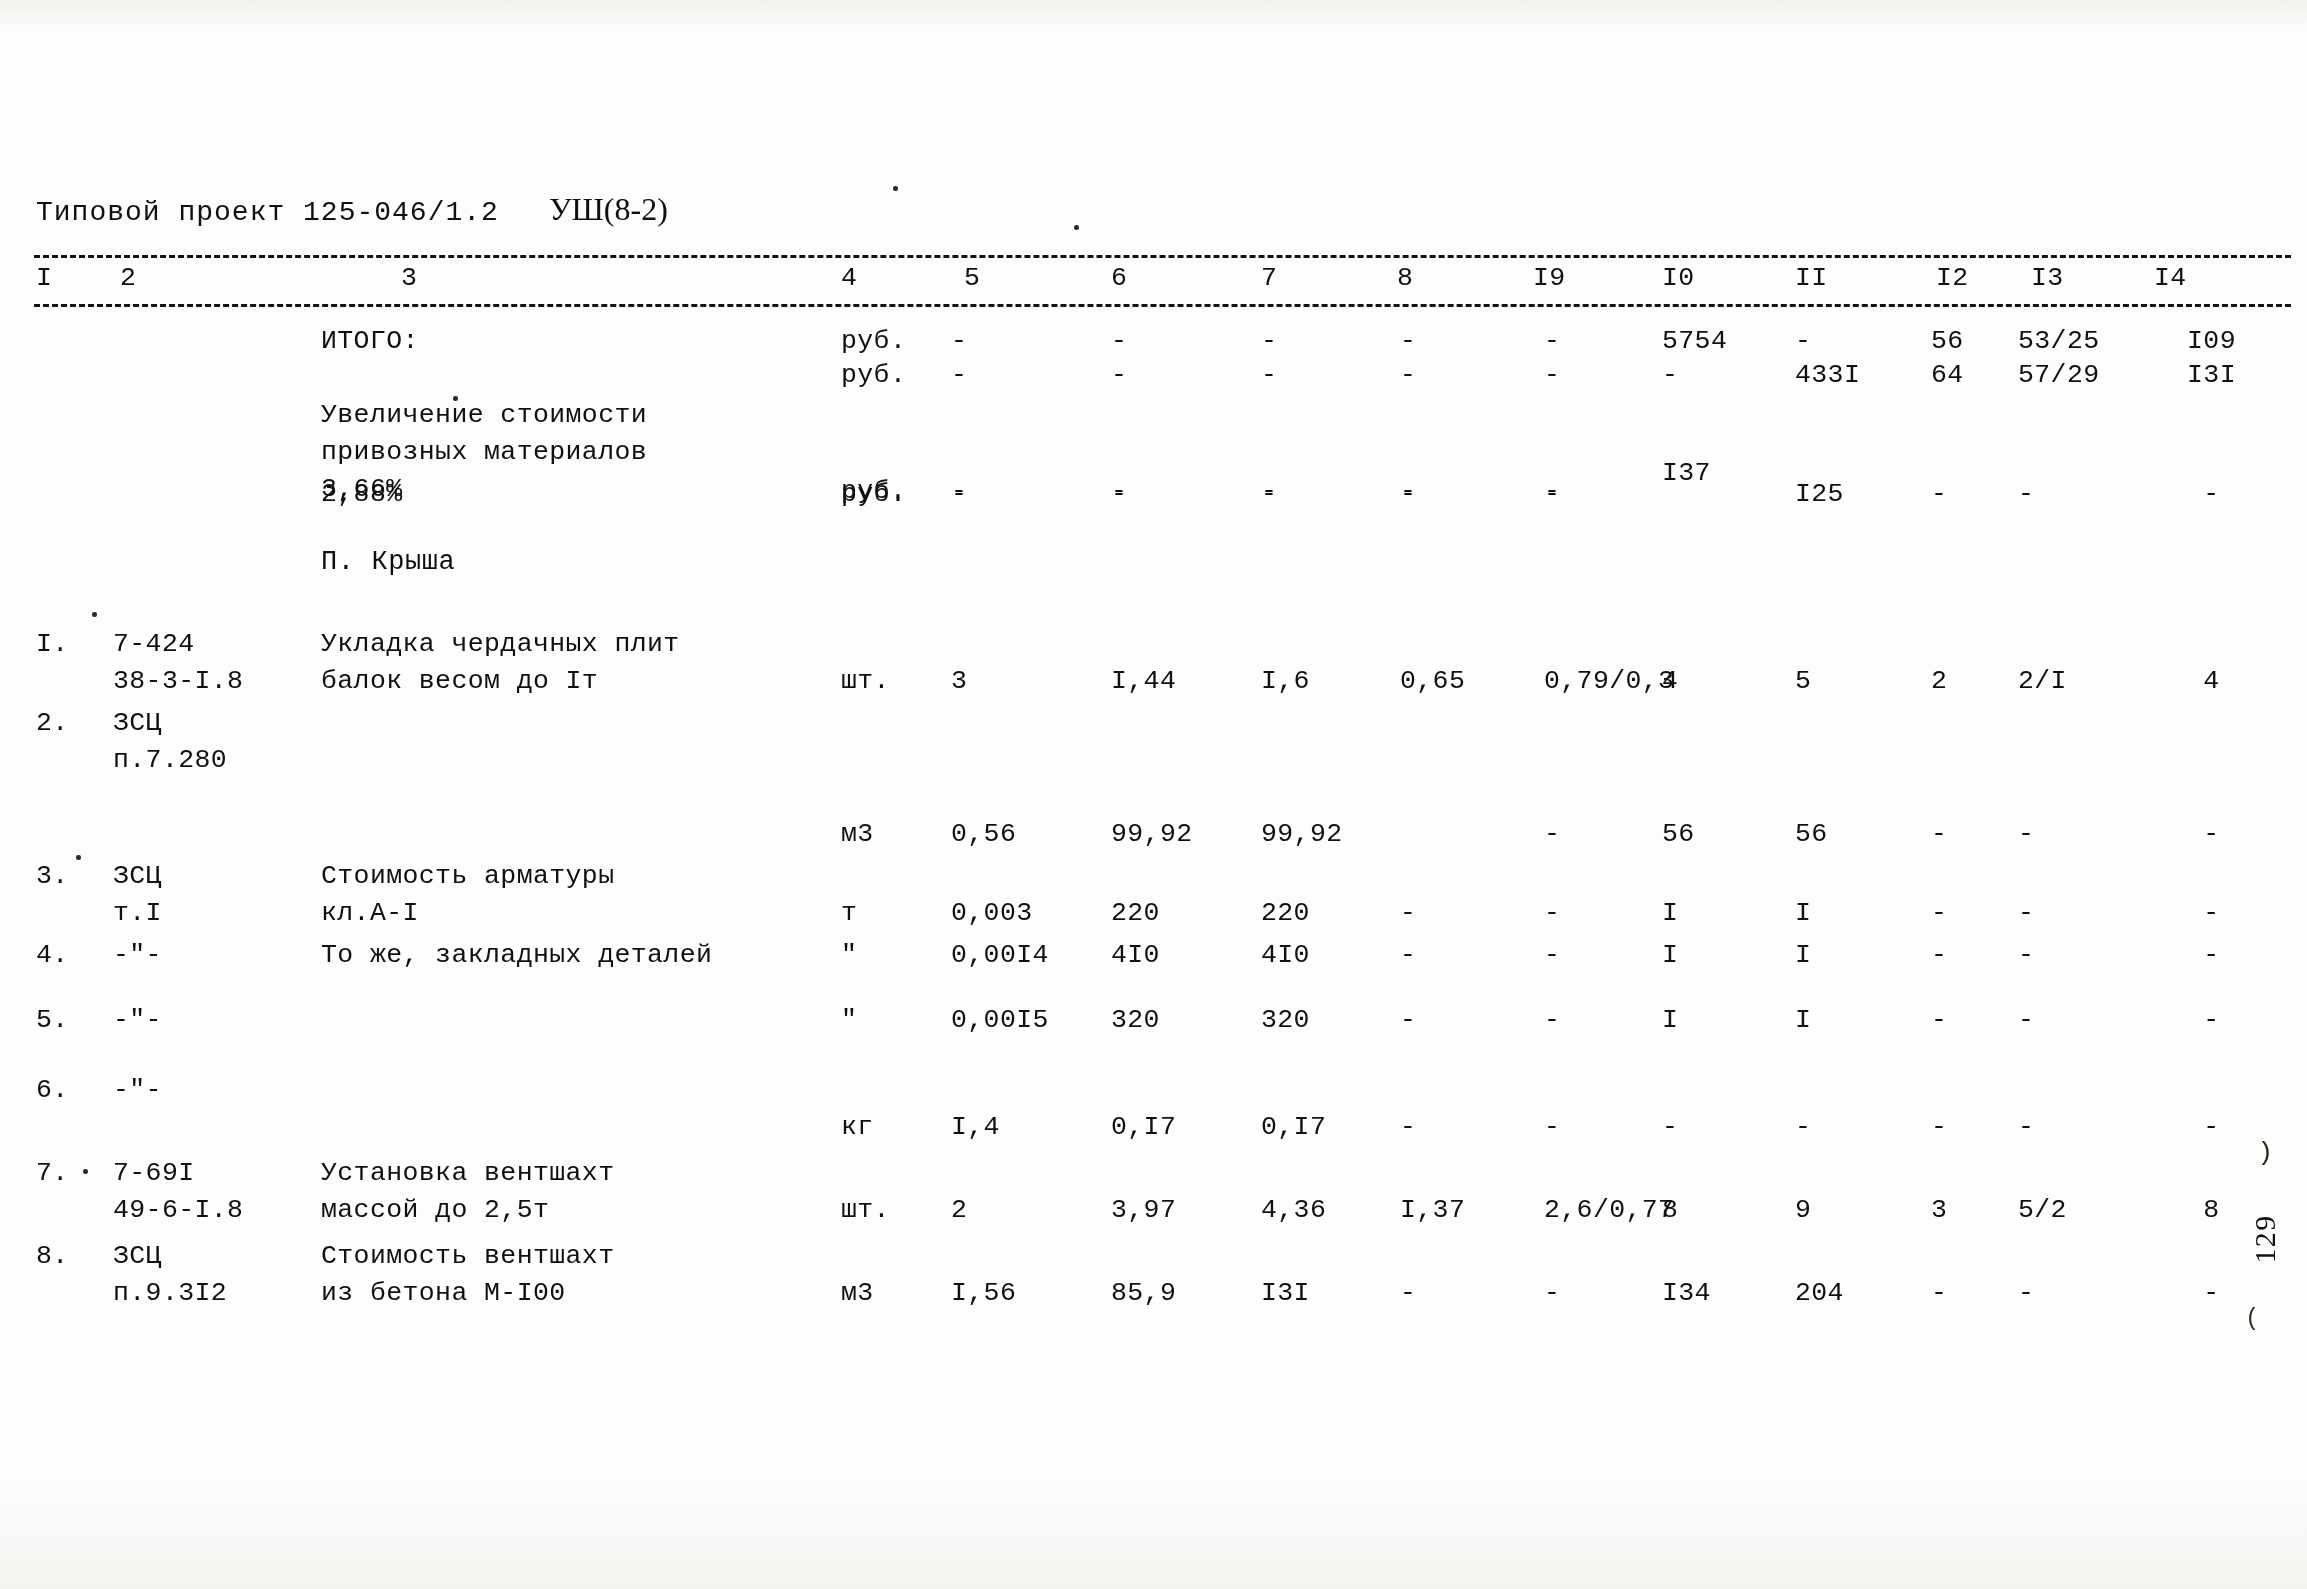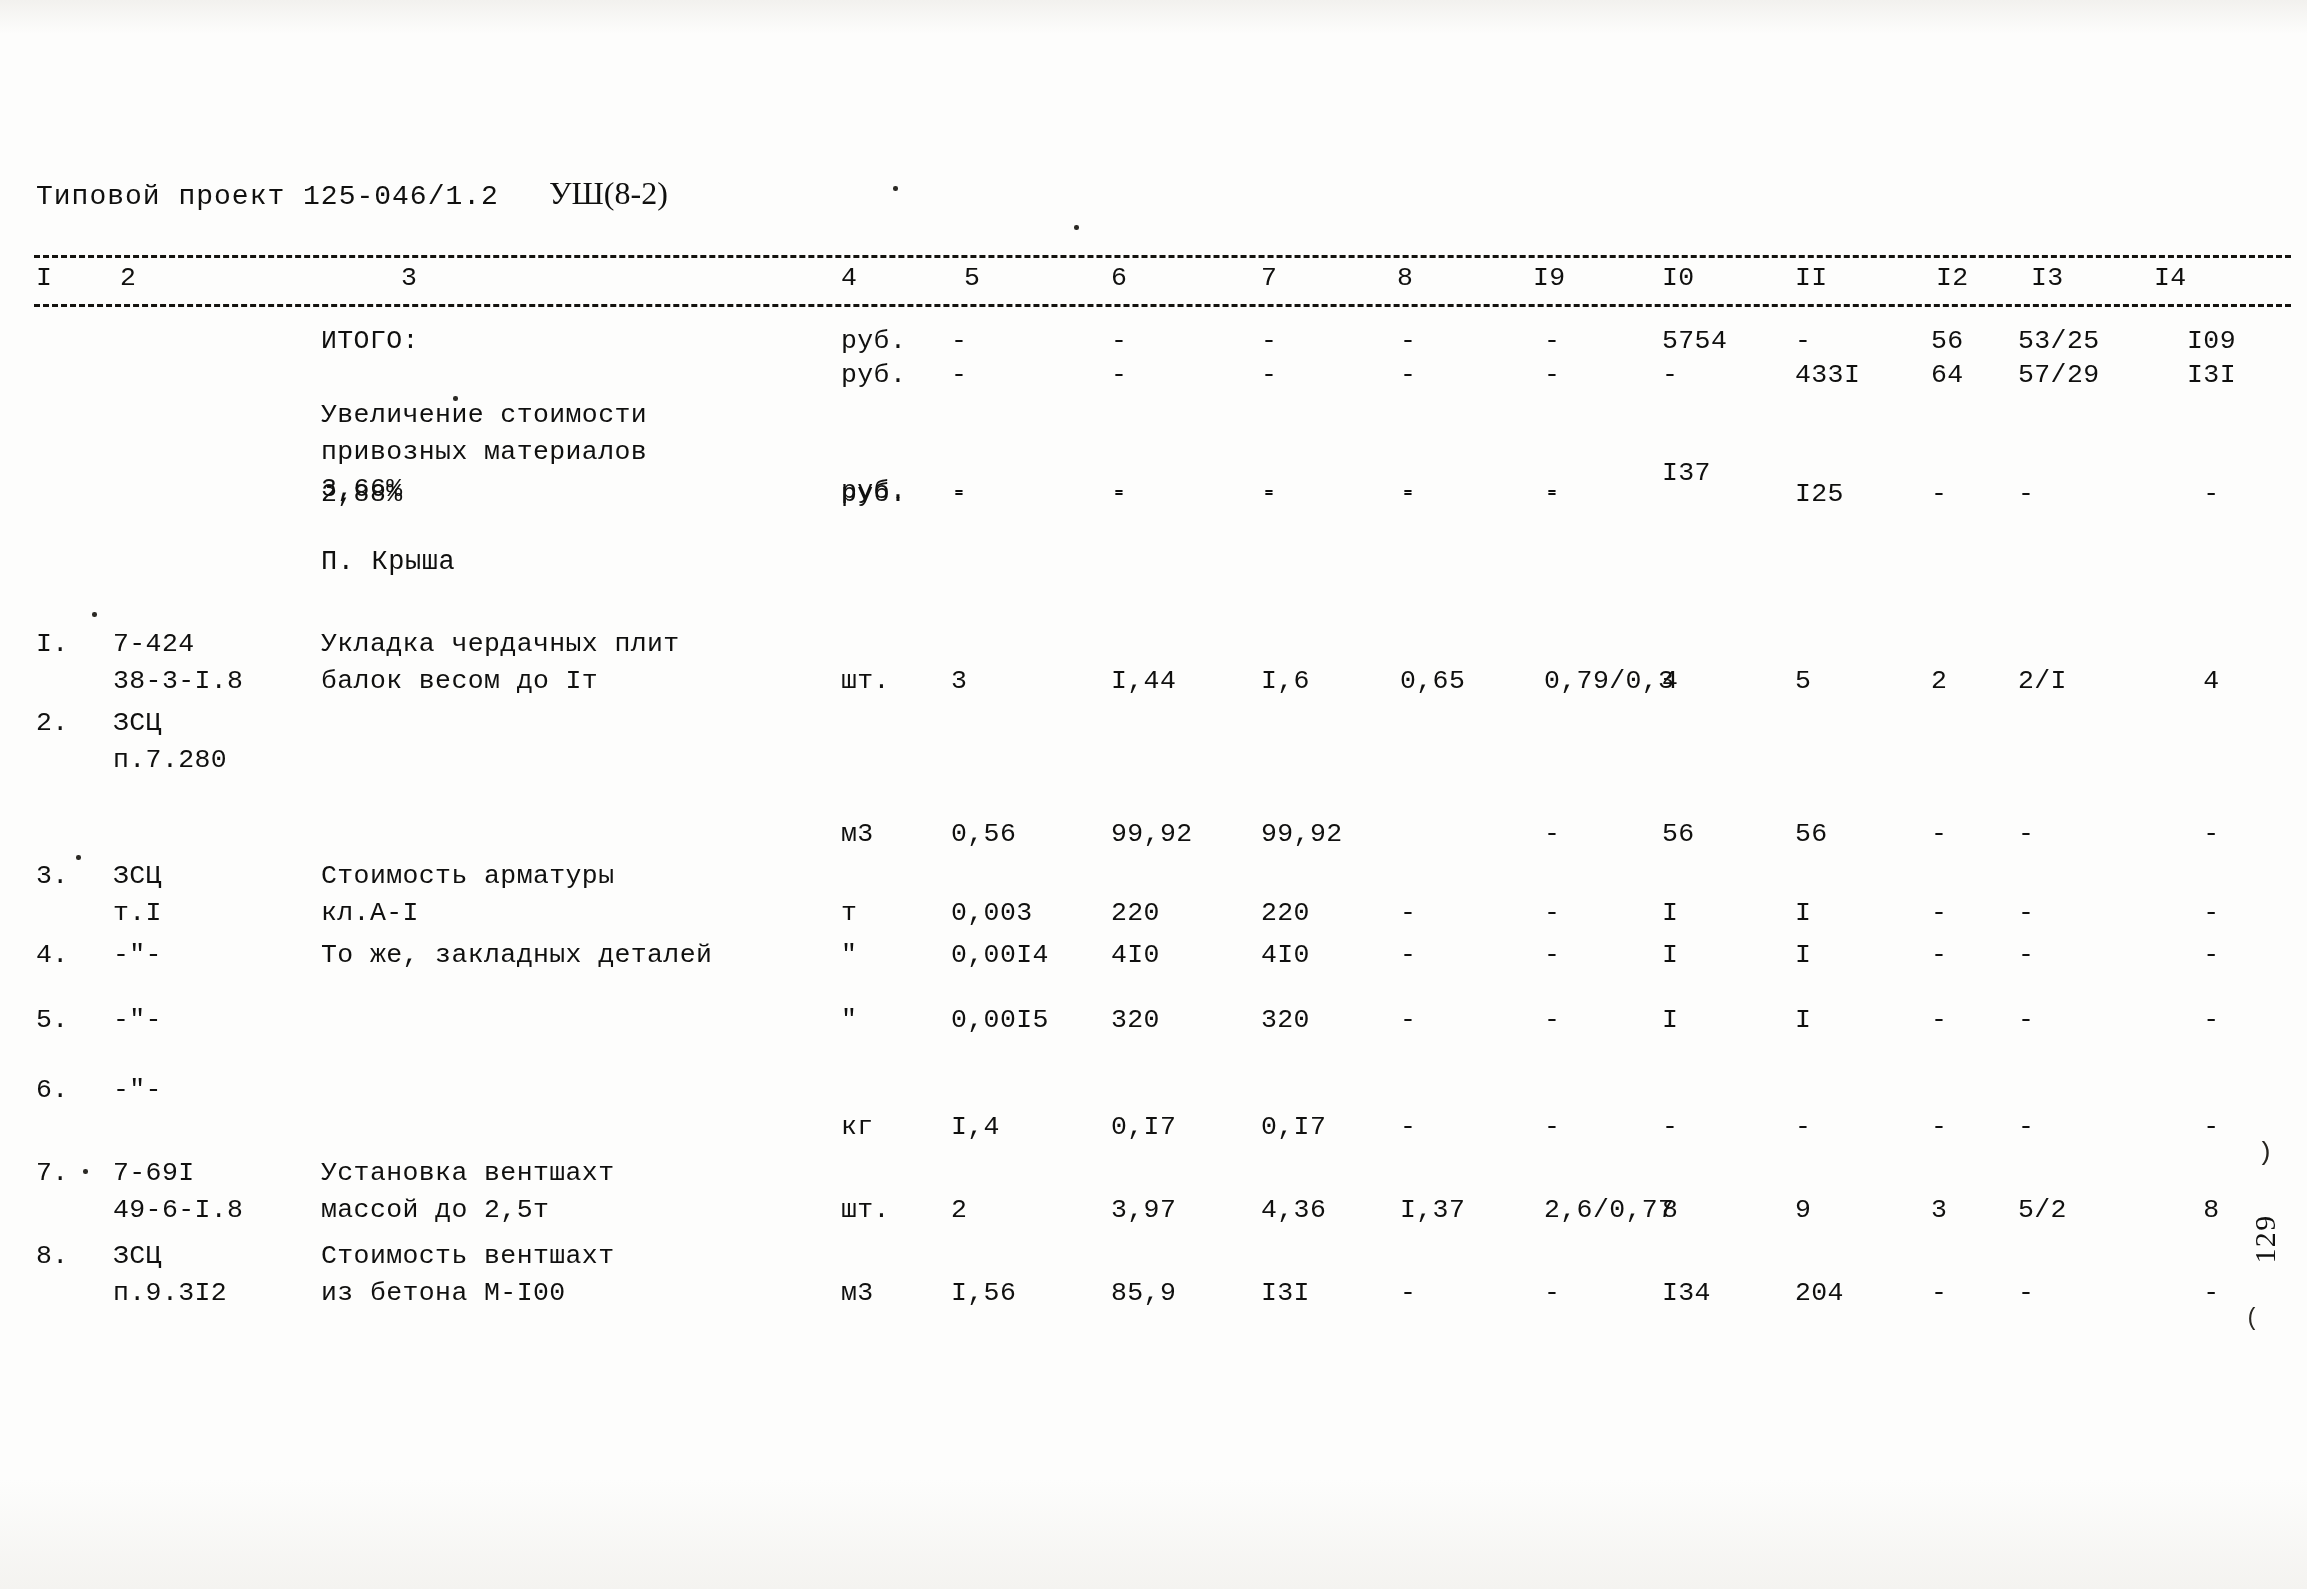--- a/index.html
+++ b/index.html
@@ -23,21 +23,21 @@
   }
   .scan-edge-bottom {
     position: absolute; left: 0; bottom: 0; width: 100%; height: 110px;
     background: linear-gradient(0deg, #f4f3f0 0%, rgba(253,253,252,0) 100%);
   }
 
   
   .doc-header {
     position: absolute;
     left: 36px;
-    top: 175px;
+    top: 191px;
     font-size: 28px;
     letter-spacing: 1px;
     white-space: nowrap;
   }
   .doc-header .proj { font-family: "Liberation Mono", monospace; }
   .doc-header .sheet-code {
     font-family: "Liberation Serif", serif;
     font-size: 32px;
     margin-left: 50px;
     letter-spacing: 0px;

